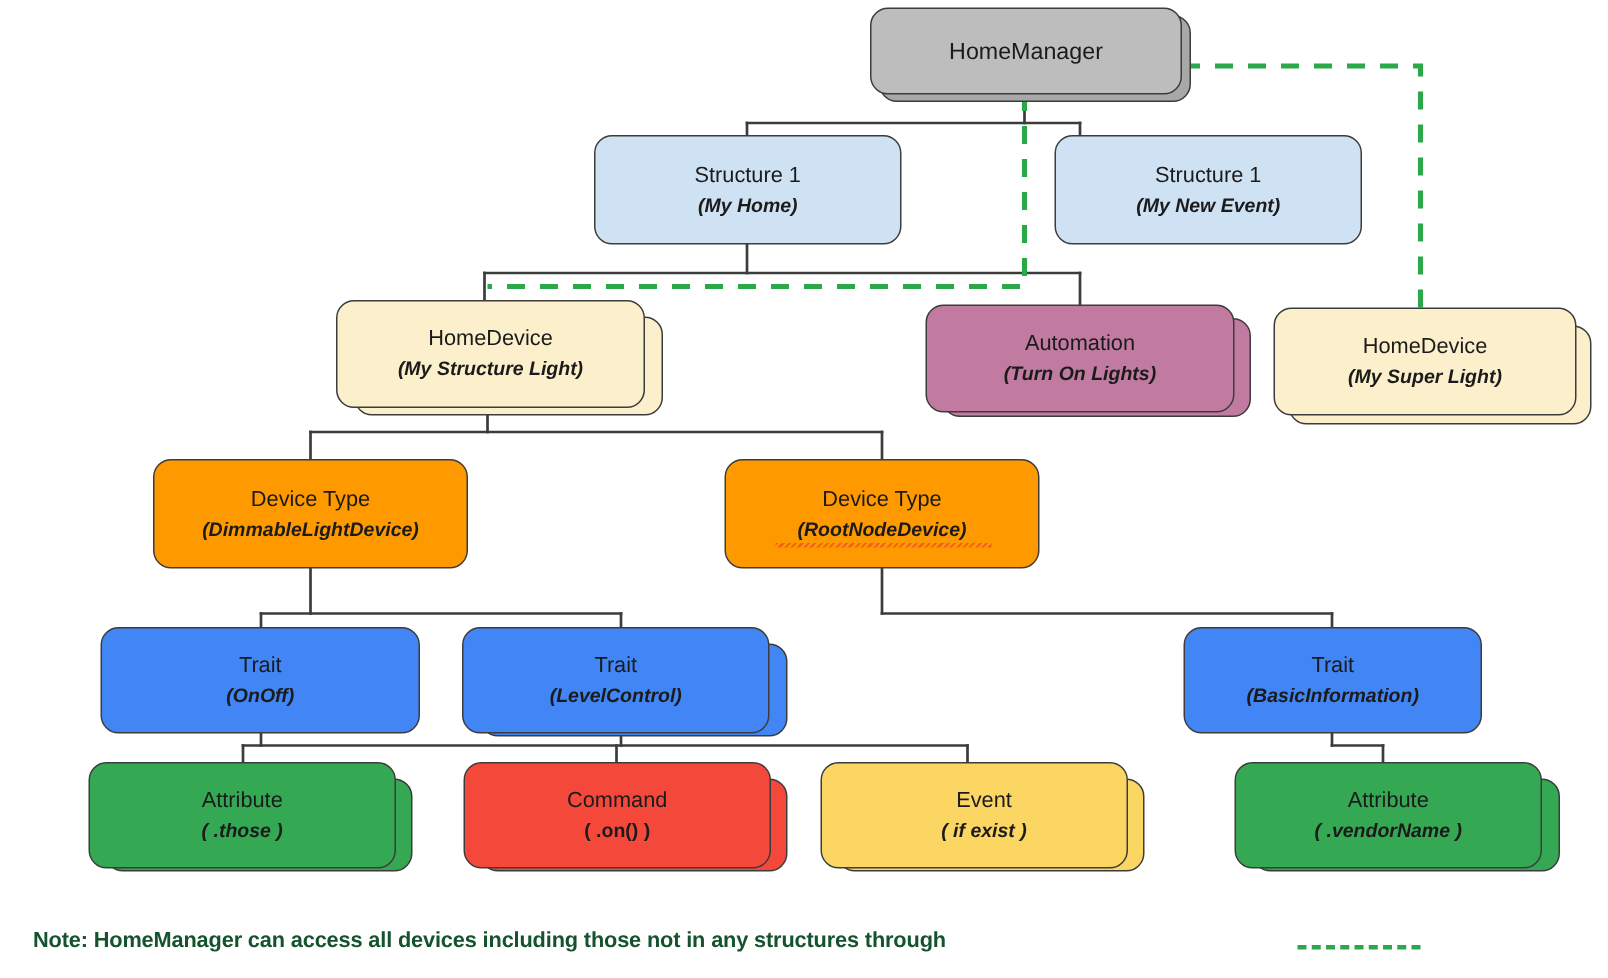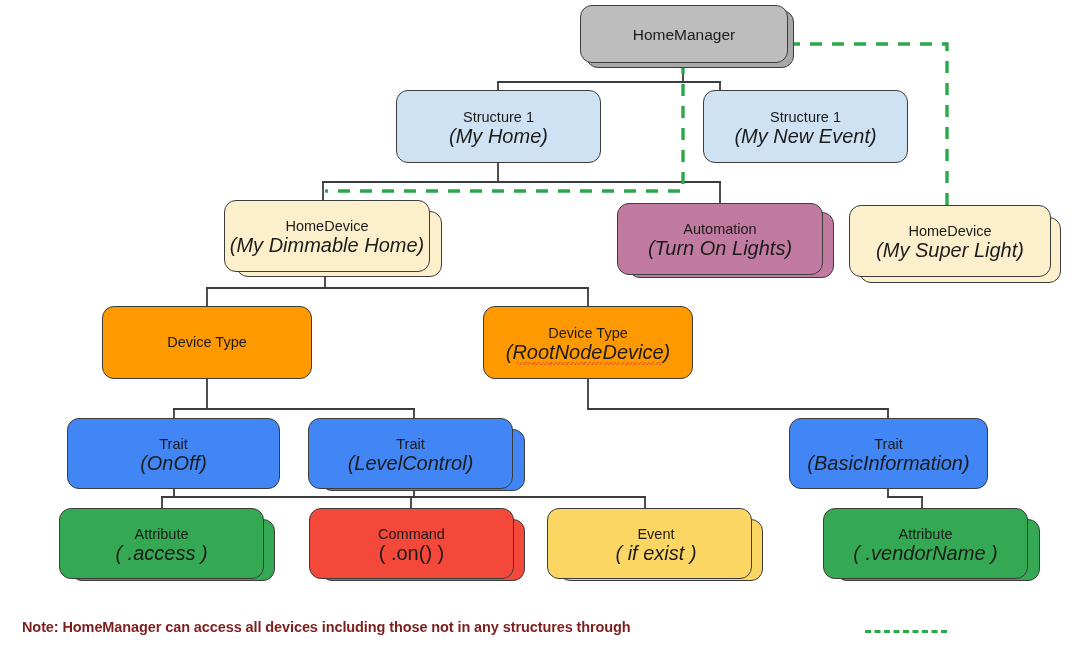--- a/index.html
+++ b/index.html
@@ -23,21 +23,21 @@
     border-radius:12px;
     display:flex;
     flex-direction:column;
     align-items:center;
     justify-content:center;
     text-align:center;
     color:#1b1b1b;
     z-index:5;
   }
   .node .l1 { font-size:14.5px; line-height:19px; white-space:nowrap; }
-  .node .l2 { font-size:20px; line-height:19px; white-space:nowrap; font-style:italic; }
+  .node .l2 { font-size:13px; line-height:19px; white-space:nowrap; font-style:italic;font-weight:bold; }
   .node .l2.plain { font-style:normal; }
   .node .l1.big { font-size:15.5px; }
 
   
   .stack {
     position:absolute;
     box-sizing:border-box;
     border:1.6px solid #3c3c3c;
     border-radius:12px;
     z-index:3;
@@ -54,21 +54,21 @@
         rgba(229,57,53,0) 1.5px 3px);
     z-index:6;
   }
 
   
   #note {
     position:absolute;
     left:22px; top:619px;
     font-size:14.5px;
     font-weight:bold;
-    color:#7f1d1d;
+    color:#14532d;
     white-space:nowrap;
     letter-spacing:-0.1px;
   }
   #note-legend {
     position:absolute;
     left:865px; top:630px;
     width:82px; height:0;
     border-top:3px dashed #2aa84a;
     z-index:6;
   }
@@ -135,37 +135,38 @@
   </div>
 
   <div class="node" style="left:703px;top:90px;width:205px;height:73px;background:#CFE2F3;">
     <span class="l1">Structure 1</span>
     <span class="l2">(My New Event)</span>
   </div>
 
   <div class="stack s2" style="left:236px;top:211px;width:206px;height:66px;background:#FCEFCB;"></div>
   <div class="node" style="left:224px;top:200px;width:206px;height:72px;background:#FCEFCB;">
     <span class="l1">HomeDevice</span>
-    <span class="l2">(My Dimmable Home)</span>
+    <span class="l2">(My Structure Light)</span>
   </div>
 
   <div class="stack s2" style="left:628px;top:212px;width:206px;height:66px;background:#C27BA0;"></div>
   <div class="node" style="left:617px;top:203px;width:206px;height:72px;background:#C27BA0;">
     <span class="l1">Automation</span>
     <span class="l2">(Turn On Lights)</span>
   </div>
 
   <div class="stack s2" style="left:859px;top:217px;width:202px;height:66px;background:#FCEFCB;"></div>
   <div class="node" style="left:849px;top:205px;width:202px;height:72px;background:#FCEFCB;">
     <span class="l1">HomeDevice</span>
     <span class="l2">(My Super Light)</span>
   </div>
 
   <div class="node" style="left:102px;top:306px;width:210px;height:73px;background:#FF9900;">
     <span class="l1">Device Type</span>
+    <span class="l2">(DimmableLightDevice)</span>
   </div>
 
   <div class="node" style="left:483px;top:306px;width:210px;height:73px;background:#FF9900;">
     <span class="l1">Device Type</span>
     <span class="l2">(RootNodeDevice)</span>
   </div>
   <div class="squiggle" style="left:517px;top:362px;width:144px;"></div>
 
   <div class="node" style="left:67px;top:418px;width:213px;height:71px;background:#4285F4;">
     <span class="l1">Trait</span>
@@ -179,21 +180,21 @@
   </div>
 
   <div class="node" style="left:789px;top:418px;width:199px;height:71px;background:#4285F4;">
     <span class="l1">Trait</span>
     <span class="l2">(BasicInformation)</span>
   </div>
 
   <div class="stack s2" style="left:70px;top:519px;width:205px;height:62px;background:#34A853;"></div>
   <div class="node" style="left:59px;top:508px;width:205px;height:71px;background:#34A853;">
     <span class="l1">Attribute</span>
-    <span class="l2">( .access )</span>
+    <span class="l2">( .those )</span>
   </div>
 
   <div class="stack s2" style="left:320px;top:519px;width:205px;height:62px;background:#F4483B;"></div>
   <div class="node" style="left:309px;top:508px;width:205px;height:71px;background:#F4483B;text-align:right;">
     <span class="l1">Command</span>
     <span class="l2 plain">( .on() )</span>
   </div>
 
   <div class="stack s2" style="left:558px;top:519px;width:205px;height:62px;background:#FCD663;"></div>
   <div class="node" style="left:547px;top:508px;width:205px;height:71px;background:#FCD663;padding-left:13px;">

